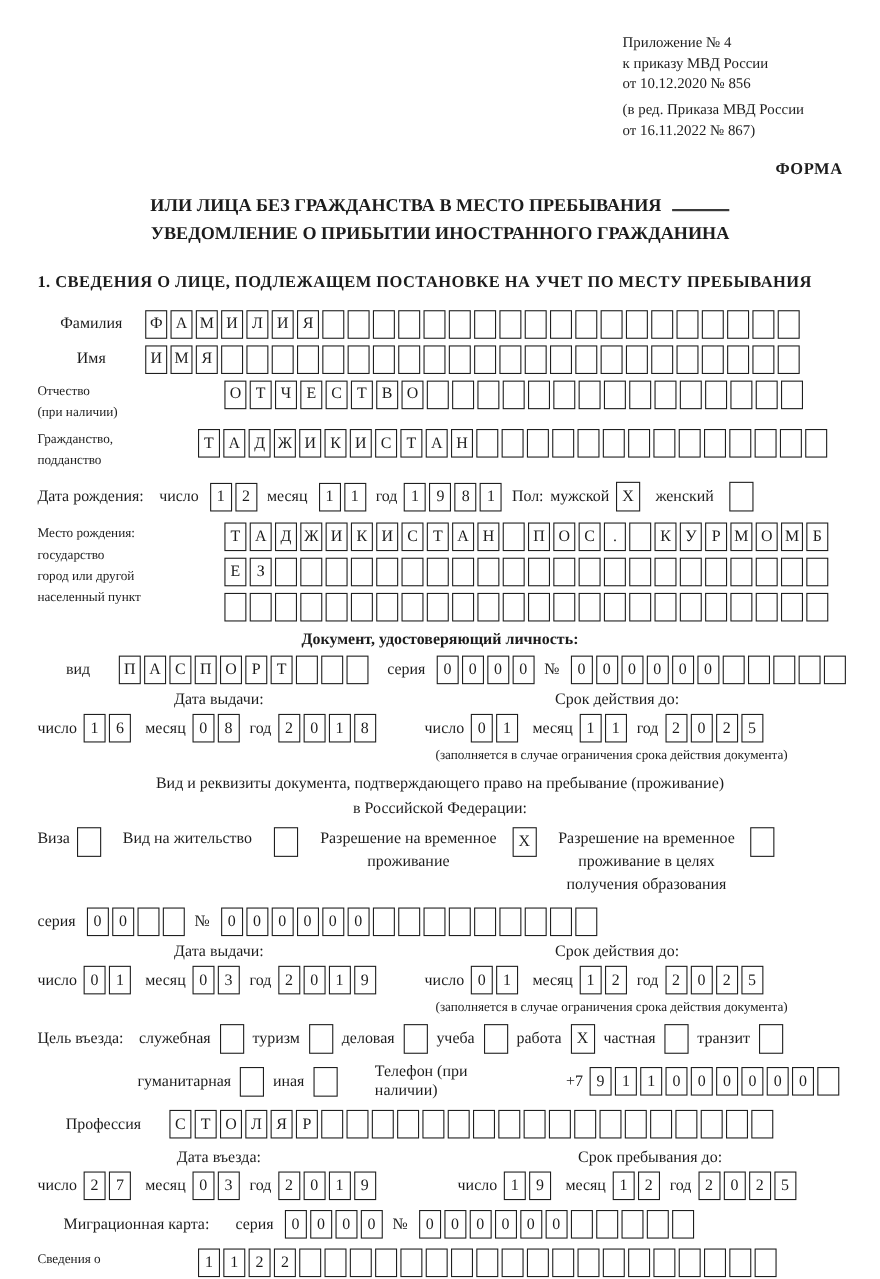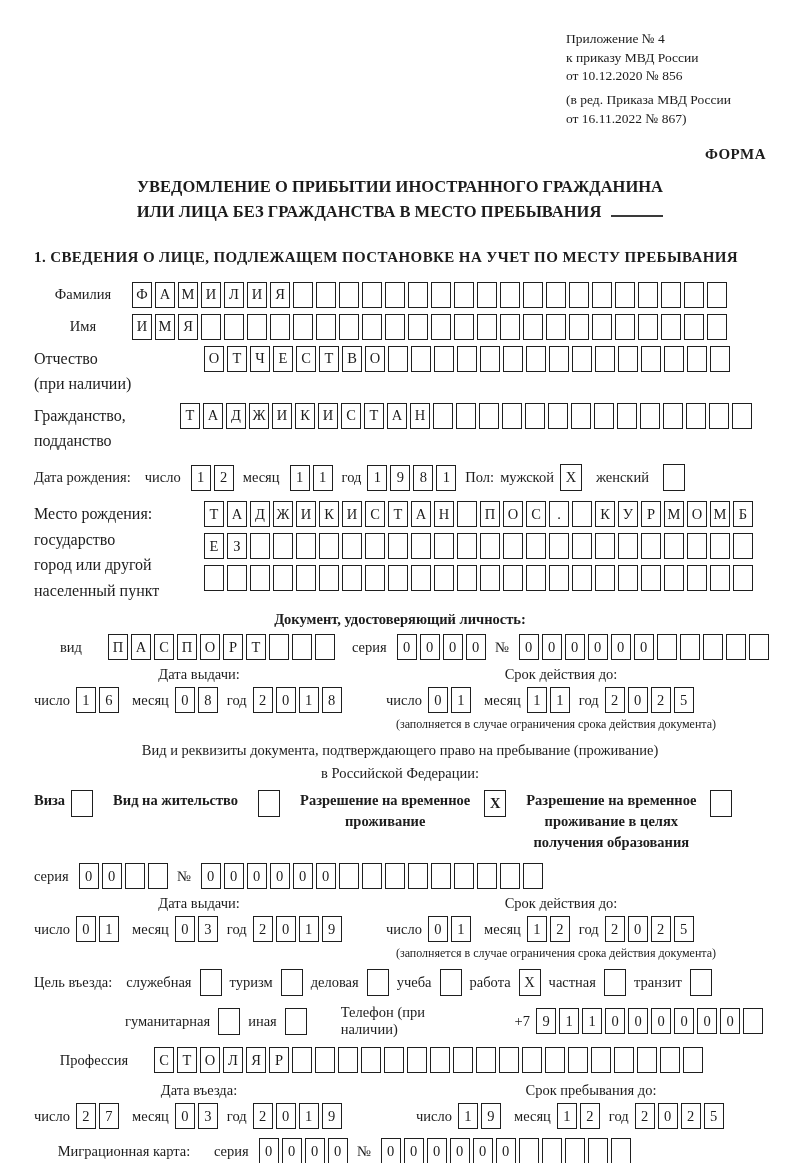--- a/index.html
+++ b/index.html
@@ -19,21 +19,21 @@
   
   .title { text-align: center; font-weight: bold; font-size: 16.5px; line-height: 1.5; margin-top: 12px; }
   .blankline { display: inline-block; width: 52px; border-bottom: 2.2px solid #3a3a3a; height: 14px; margin-left: 10px; }
 
   .s1-heading { font-weight: bold; font-size: 15px; margin-top: 24px; letter-spacing: .4px; }
 
   
   .row { display: flex; align-items: center; margin-top: 6px; }
   .row.top { align-items: flex-start; }
   .lbl { font-size: 14.5px; flex: 0 0 auto; text-align: center; }
-  .ml { font-size: 16px; line-height: 1.6; flex: 0 0 auto; }
+  .ml { font-size: 12px; line-height: 1.6; flex: 0 0 auto; }
   .cells { display: flex; flex: 0 0 auto; flex-wrap: nowrap; }
   .cell {
     width: 20px; height: 26px; border: 1.6px solid #1f1f1f; margin-right: 3px;
     display: flex; align-items: center; justify-content: center;
     font-size: 14.5px; background: #fff; flex: 0 0 auto;
   }
   .box-wrap .cell, .chk .cell { width: 22px; height: 27px; margin-right: 0; }
   .stack { display: flex; flex-direction: column; }
   .stack .cells { margin-top: 6px; }
   .stack .cells:first-child { margin-top: 0; }
@@ -52,21 +52,21 @@
 
   .date-pair { display: flex; margin-top: 6px; }
   .dp-col { display: flex; flex-direction: column; }
   .dp-left { width: 370px; }
   .dp-head { font-size: 14.5px; text-align: center; width: 330px; }
   .dp-head.r { width: 350px; }
   .date-line { display: flex; align-items: center; margin-top: 4px; }
   .date-line .lbl { margin-right: 6px; }
   .note { font-size: 12px; margin-top: 4px; text-align: center; width: 420px; margin-left: -40px; }
 
-  .perm-row { display: flex; align-items: flex-start; margin-top: 8px; font-size: 14.5px; font-weight: bold; }
+  .perm-row { display: flex; align-items: flex-start; margin-top: 8px; font-size: 14.5px; }
   .perm-label { line-height: 1.45; }
   .perm-label.c { text-align: center; }
 
   .chk { display: flex; align-items: center; }
   .purpose-line { display: flex; align-items: center; margin-top: 8px; font-size: 14.5px; }
   .purpose-line .chk { margin-left: 8px; }
   .purpose-line .chk .t { margin-right: 8px; }
 </style>
 </head>
 <body>
@@ -76,24 +76,24 @@
   <div class="appendix">
     <div>Приложение № 4</div>
     <div>к приказу МВД России</div>
     <div>от 10.12.2020 № 856</div>
     <div class="gap">(в ред. Приказа МВД России</div>
     <div>от 16.11.2022 № 867)</div>
   </div>
   <div class="forma">ФОРМА</div>
 
   <div class="title">
-    <div>УВЕДОМЛЕНИЕ О ПРИБЫТИИ ИНОСТРАННОГО ГРАЖДАНИНА</div>
     <div>
       <span>ИЛИ ЛИЦА БЕЗ ГРАЖДАНСТВА В МЕСТО ПРЕБЫВАНИЯ</span><span class="blankline"></span>
     </div>
+    <div>УВЕДОМЛЕНИЕ О ПРИБЫТИИ ИНОСТРАННОГО ГРАЖДАНИНА</div>
   </div>
 
   <div class="s1-heading">1. СВЕДЕНИЯ О ЛИЦЕ, ПОДЛЕЖАЩЕМ ПОСТАНОВКЕ НА УЧЕТ ПО МЕСТУ ПРЕБЫВАНИЯ</div>
 
   <div class="row" style="margin-top:16px;">
     <div class="lbl w98">Фамилия</div>
     <div class="cells">
         <div class="cell">Ф</div>
         <div class="cell">А</div>
         <div class="cell">М</div>

